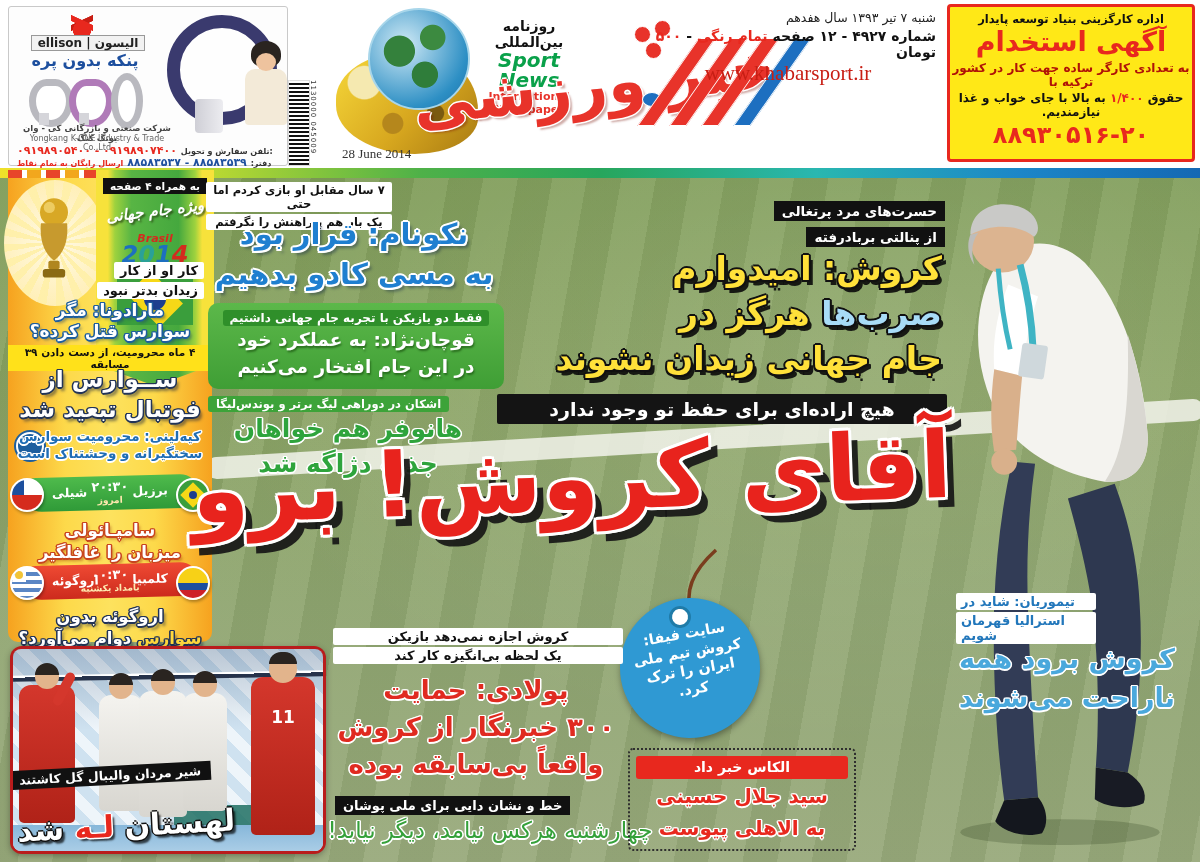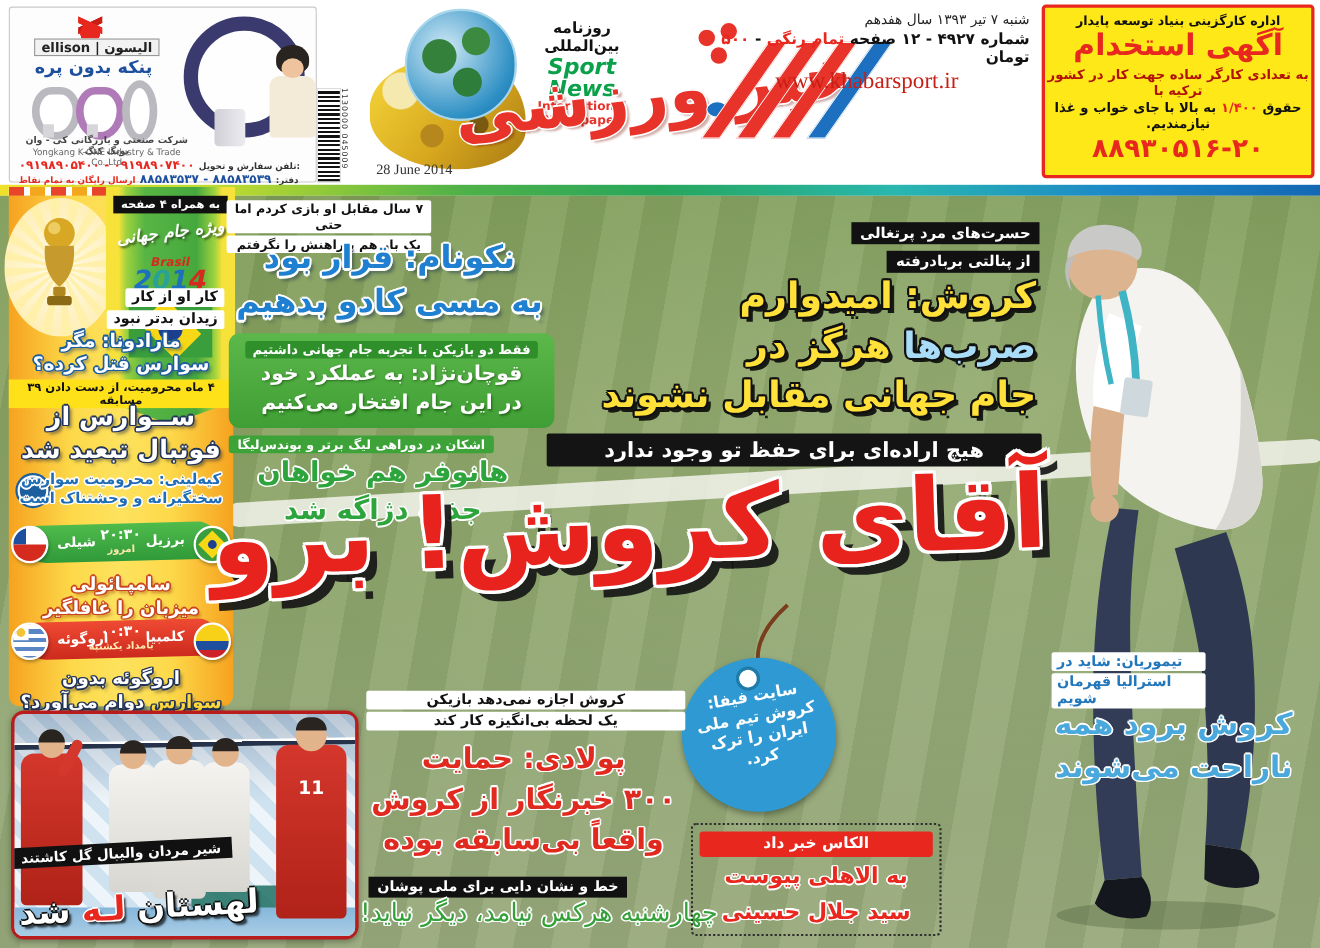--- a/index.html
+++ b/index.html
@@ -443,21 +443,21 @@
   <div class="abs hanv fa ctr ow">
     <div>هانوفر هم خواهان</div>
     <div>جذب دژاگه شد</div>
   </div>
 
   <div class="abs r-kick1 fa"><span class="bchip">حسرت‌های مرد پرتغالی</span></div>
   <div class="abs r-kick2 fa"><span class="bchip">از پنالتی بربادرفته</span></div>
   <div class="abs r-yellow fa obk">
     <div>کروش: امیدوارم</div>
     <div><span class="hl-blue-word">صرب‌ها</span><span> هرگز در</span></div>
-    <div>جام جهانی مقابل نشوند</div>
+    <div>جام جهانی زیدان نشوند</div>
   </div>
   <div class="abs r-blackbar fa">هیچ اراده‌ای برای حفظ تو وجود ندارد</div>
 
   <div class="abs bigred fa">آقای کروش! برو</div>
 
   <svg class="abs string" width="60" height="70" viewBox="0 0 60 70">
     <path d="M48,2 C30,18 14,40 24,66" stroke="#7a3d1e" stroke-width="3.5" fill="none"></path>
   </svg>
   <div class="abs tag fa">
     <span class="tag-hole"></span>
@@ -482,17 +482,17 @@
   <div class="abs tey-k fa">
     <span class="chip">تیموریان: شاید در</span>
     <span class="chip">استرالیا قهرمان شویم</span>
   </div>
   <div class="abs tey fa ctr ow">
     <div>کروش برود همه</div>
     <div>ناراحت می‌شوند</div>
   </div>
   <div class="abs alkass fa">
     <div class="hd">الکاس خبر داد</div>
+    <div class="ln ow">سید جلال حسینی</div>
     <div class="ln ow">به الاهلی پیوست</div>
-    <div class="ln ow">سید جلال حسینی</div>
   </div>
 
 </div>
 
 </body></html>

